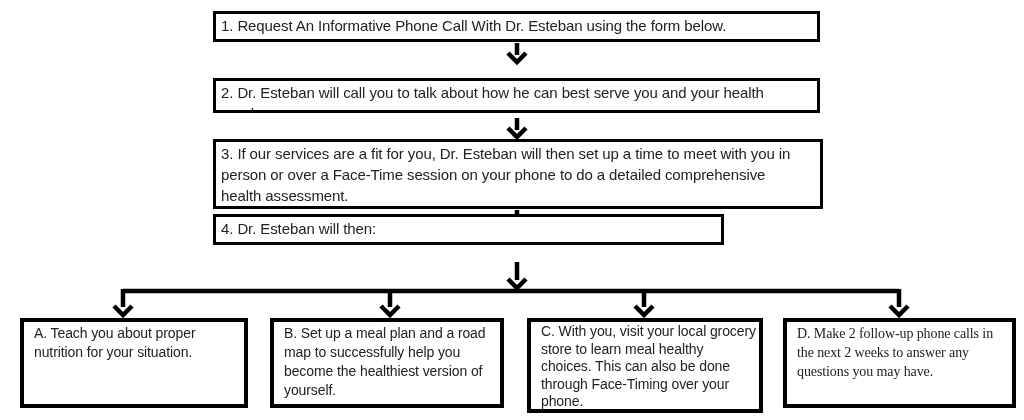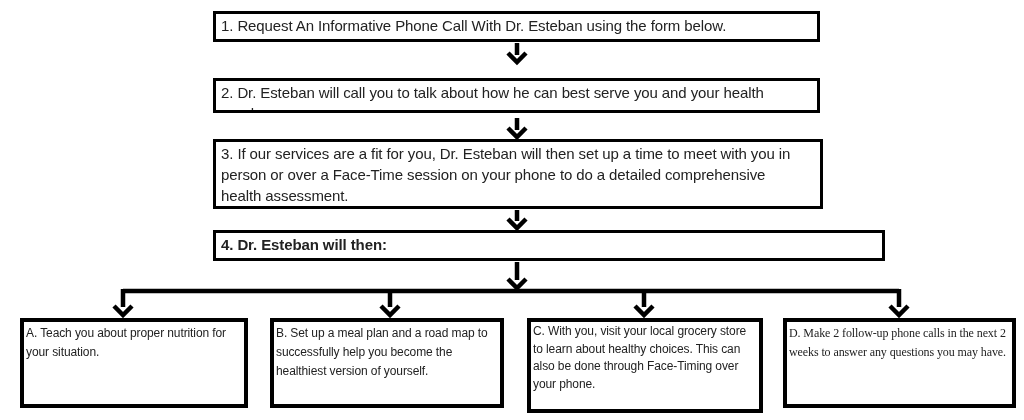--- a/index.html
+++ b/index.html
@@ -42,30 +42,30 @@
     background: var(--box_background, #ffffff);
     border: 3px solid var(--box_border, #000000);
     font-size: 15px;
     line-height: 21px;
     letter-spacing: -0.1px;
     padding: 1px 20px 2px 5px;
     overflow: hidden;
   }
   .branch {
     border-width: 4px;
-    font-size: 12px;
+    font-size: 14px;
     line-height: 19px;
     letter-spacing: -0.1px;
-    padding: 2px 3px 2px 2px;
+    padding: 2px 3px 2px 10px;
   }
 
   .step1 { left: 213px; top: 11px;  width: 607px; height: 31px; }
   .step2 { left: 213px; top: 78px;  width: 607px; height: 35px; }
   .step3 { left: 213px; top: 139px; width: 610px; height: 70px; }
-  .step4 { left: 213px; top: 230px; width: 672px; height: 31px; font-weight: bold; }
+  .step4 { left: 213px; top: 214px; width: 511px; height: 31px; }
 
   .brA { left: 20px;  top: 318px; width: 228px; height: 90px; }
   .brB { left: 270px; top: 318px; width: 234px; height: 90px; }
   .brC { left: 527px; top: 318px; width: 236px; height: 95px; line-height: 17.5px; padding-top: 1px; }
   .brD { left: 783px; top: 318px; width: 233px; height: 90px; font-family: Liberation Serif, serif; }
 </style>
 </head>
 <body>
 
 <div class="canvas">
@@ -133,20 +133,20 @@
 
   <div class="box branch brA">
     <span>A. Teach you about proper nutrition for your situation.</span>
   </div>
 
   <div class="box branch brB">
     <span>B. Set up a meal plan and a road map to successfully help you become the healthiest version of yourself.</span>
   </div>
 
   <div class="box branch brC">
-    <span>C. With you, visit your local grocery store to learn about healthy choices. This can also be done through Face-Timing over your phone.</span>
+    <span>C. With you, visit your local grocery store to learn meal healthy choices. This can also be done through Face-Timing over your phone.</span>
   </div>
 
   <div class="box branch brD">
     <span>D. Make 2 follow-up phone calls in the next 2 weeks to answer any questions you may have.</span>
   </div>
 
 </div>
 
 </body></html>

